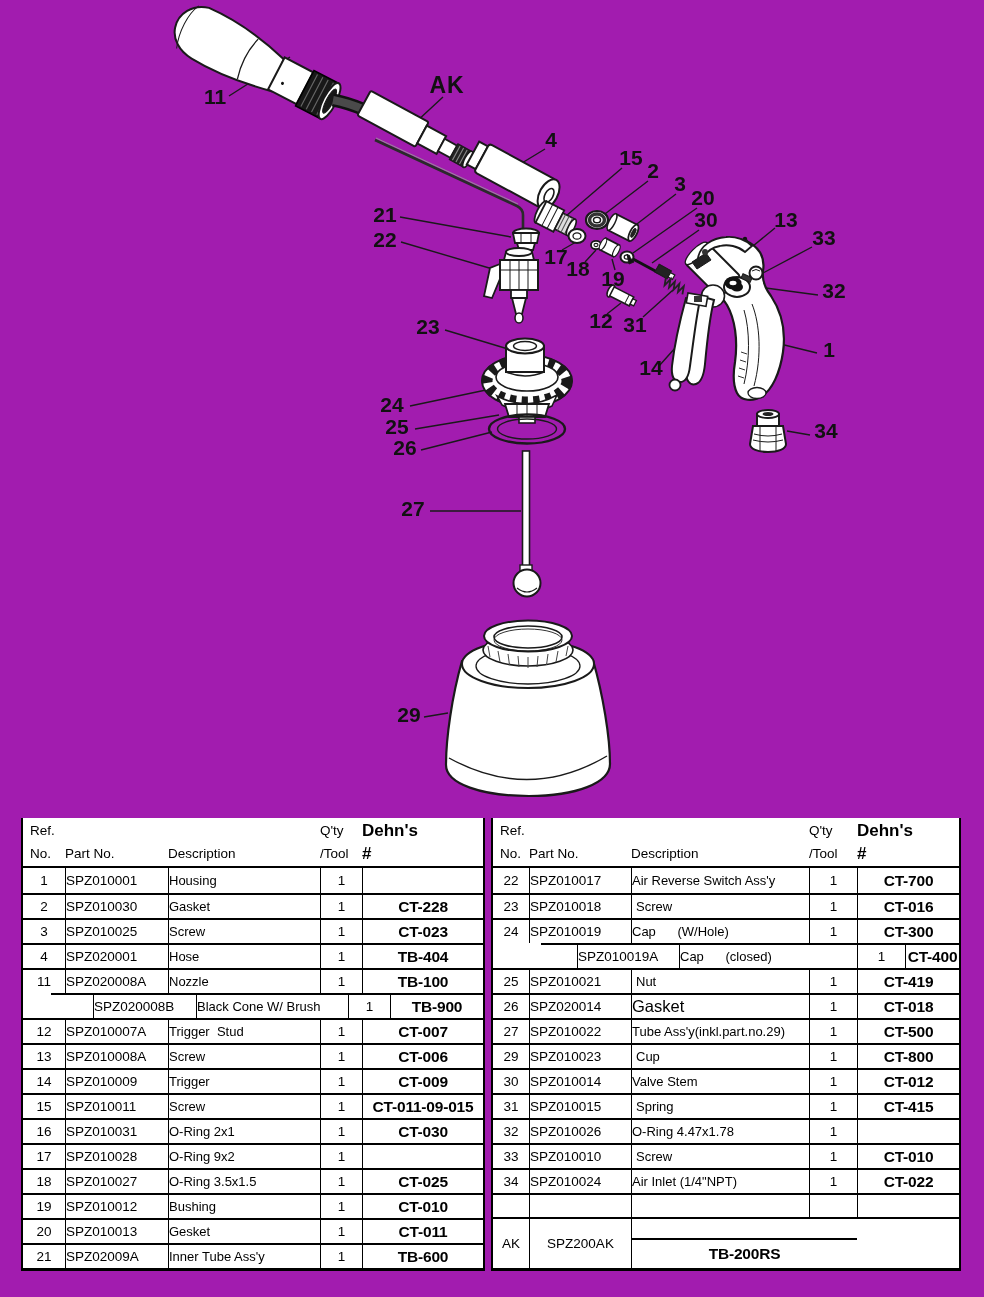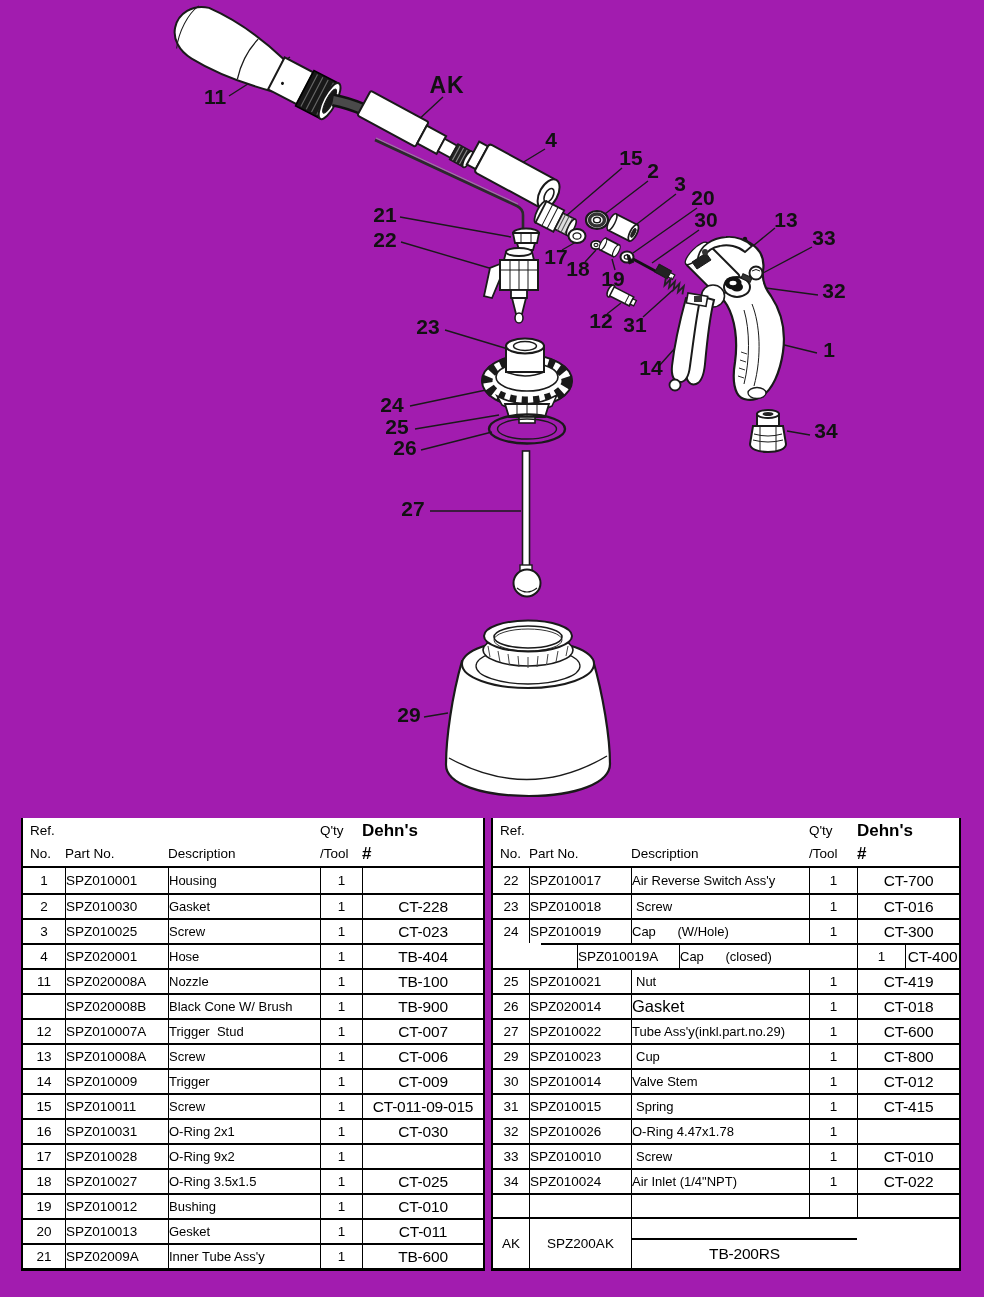--- a/index.html
+++ b/index.html
@@ -22,21 +22,21 @@
   .trow.hak{height:51px;}
   .tcell{box-sizing:border-box;border-left:1.5px solid #000;display:flex;align-items:center;overflow:hidden;}
   .tcell.nb{border-left:none;}
   .cc{justify-content:center;}
   .cl{justify-content:flex-start;padding-left:0;}
   .f-ref{font-size:13.5px;}
   .f-part{font-size:13.5px;}
   .f-desc{font-size:13px;white-space:pre;}
   .f-desc-lg{font-size:16.5px;}
   .f-qty{font-size:13.5px;}
-  .f-dehn{font-weight:normal;font-size:15.5px;letter-spacing:-0.2px;}
+  .f-dehn{font-weight:bold;font-size:15.5px;letter-spacing:-0.2px;}
   .dsplit{display:grid;grid-template-columns:57px 1fr;padding:0;}
   .dsub{box-sizing:border-box;display:flex;align-items:center;padding-left:4px;overflow:hidden;}
   .dsub2{border-left:1.5px solid #000;}
   .akdesc{align-items:flex-end;justify-content:center;padding-bottom:3px;}
   .akdehn{display:flex;flex-direction:column;padding:0;align-items:stretch;}
   .akdehn .top{flex:0 0 19px;border-bottom:2px solid #000;}
   .akdehn .bot{flex:1;display:flex;align-items:center;justify-content:center;}
 </style>
 </head>
 <body>
@@ -394,21 +394,21 @@
           <div class="tcell cl">
             <span class="f-desc">Nozzle</span>
           </div>
           <div class="tcell cc f-qty">
             <span class="">1</span>
           </div>
           <div class="tcell cc f-dehn">
             <span class="">TB-100</span>
           </div>
         </div>
-        <div class="trow" style="grid-template-columns: 42px 103px 152px 42px 1fr;">
+        <div class="trow" style="grid-template-columns: 42px 103px 152px 42px 1fr; margin-left: 28px;">
           <div class="tcell nb cc f-ref"></div>
           <div class="tcell cl f-part">
             <span class="">SPZ020008B</span>
           </div>
           <div class="tcell cl">
             <span class="f-desc">Black Cone W/ Brush</span>
           </div>
           <div class="tcell cc f-qty">
             <span class="">1</span>
           </div>
@@ -724,21 +724,21 @@
           <div class="tcell cl f-part">
             <span class="">SPZ010022</span>
           </div>
           <div class="tcell cl">
             <span class="f-desc">Tube Ass'y(inkl.part.no.29)</span>
           </div>
           <div class="tcell cc f-qty">
             <span class="">1</span>
           </div>
           <div class="tcell cc f-dehn">
-            <span class="">CT-600</span>
+            <span class="">CT-500</span>
           </div>
         </div>
         <div class="trow" style="grid-template-columns: 36px 102px 178px 48px 1fr;">
           <div class="tcell nb cc f-ref">
             <span class="">29</span>
           </div>
           <div class="tcell cl f-part">
             <span class="">SPZ010023</span>
           </div>
           <div class="tcell dsplit">

